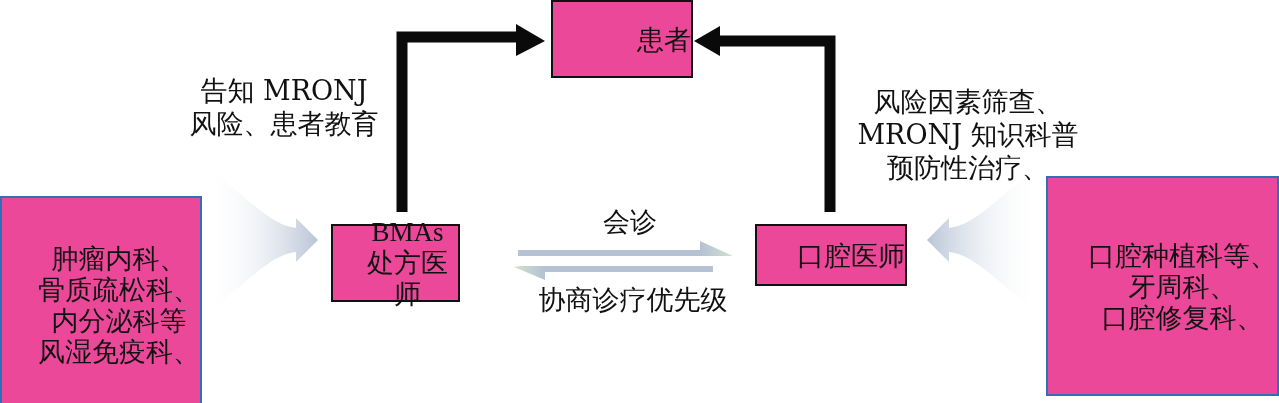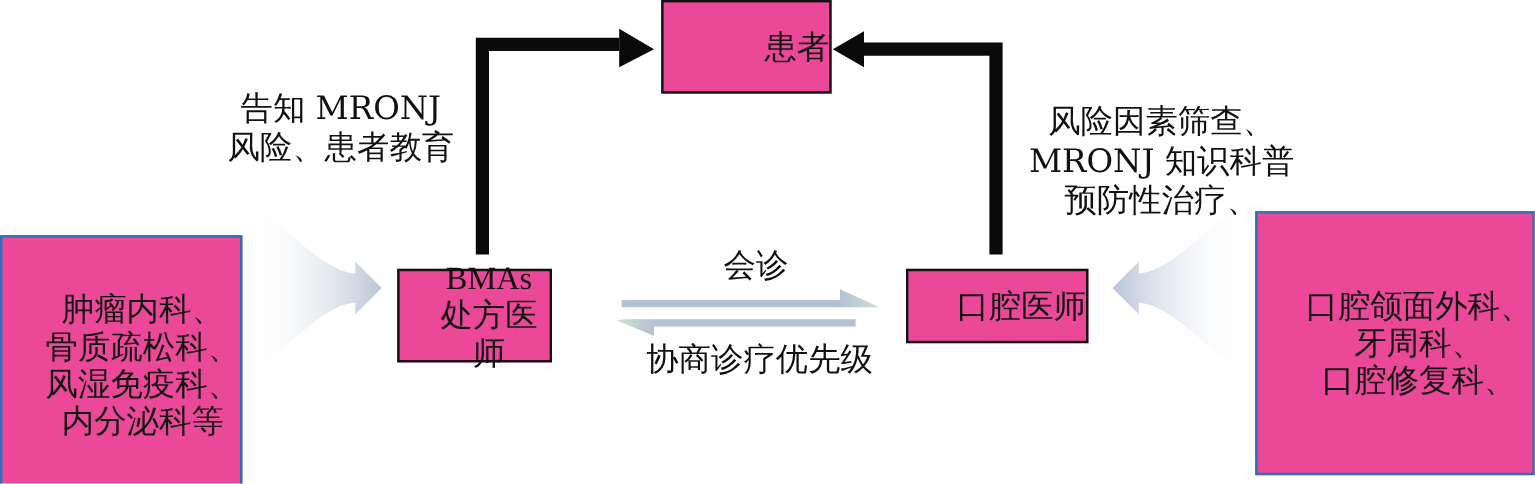--- a/index.html
+++ b/index.html
@@ -64,28 +64,28 @@
 </div>
 
 <div class="box" style="left:755px;top:224px;width:152px;height:62px;">
   <span class="txt">口腔医师</span>
 </div>
 
 <div class="box blue" style="left:0px;top:196px;width:202px;height:217px;">
   <div class="txt">
     <span class="line">肿瘤内科、</span>
     <span class="line">骨质疏松科、</span>
+    <span class="line">内分泌科等</span>
     <span class="line">风湿免疫科、</span>
-    <span class="line">内分泌科等</span>
   </div>
 </div>
 
 <div class="box blue" style="left:1046px;top:176px;width:233px;height:220px;">
   <div class="txt">
-    <span class="line">口腔颌面外科、</span>
+    <span class="line">口腔种植科等、</span>
     <span class="line">牙周科、</span>
     <span class="line">口腔修复科、</span>
   </div>
 </div>
 
 <div class="label" style="left:168px;top:74px;width:232px;">
   <span class="line">告知 MRONJ</span>
   <span class="line">风险、患者教育</span>
 </div>
 

